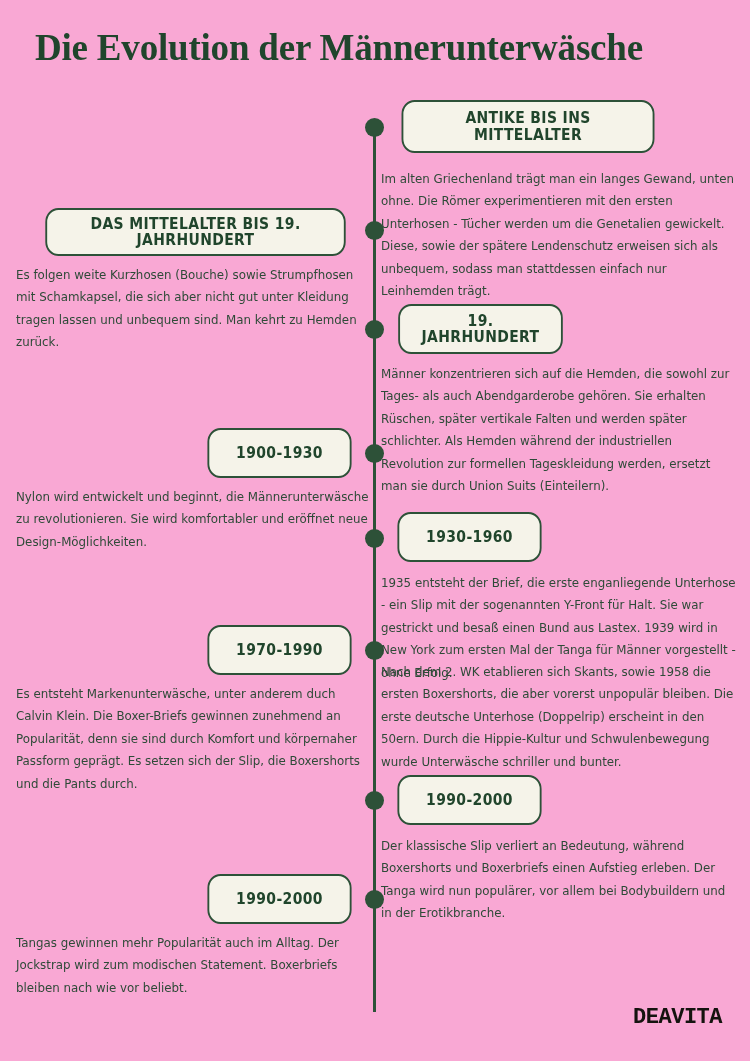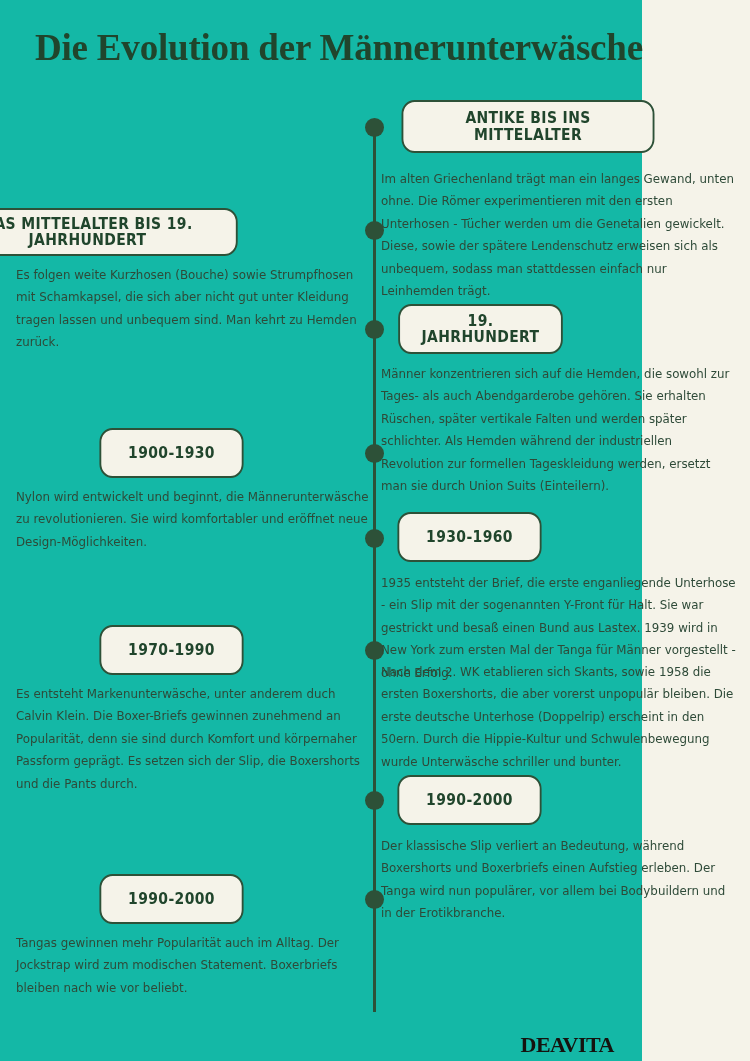--- a/index.html
+++ b/index.html
@@ -8,23 +8,23 @@
     width: 750px;
     height: 1061px;
     background: #f5f3e9;
     font-family: "Liberation Sans", sans-serif;
     position: relative;
     overflow: hidden;
   }
 
   .page {
     position: relative;
-    width: 642px;
+    width: 750px;
     height: 1061px;
-    background: #14b8a6;
+    background: #f9a8d4;
   }
 
   
   .title {
     position: absolute;
     left: 35px;
     top: 26px;
     font-family: "Liberation Serif", "DejaVu Serif", serif;
     font-weight: bold;
     font-size: 37px;
@@ -94,22 +94,22 @@
   .para.left {
     left: 16px;
     width: 380px;
     transform-origin: left top;
   }
 
   
   .logo {
     position: absolute;
     right: 28px;
-    bottom: 3px;
-    font-family: Liberation Serif, serif;
+    bottom: 31px;
+    font-family: Liberation Mono, monospace;
     font-weight: bold;
     font-size: 22px;
     letter-spacing: -0.5px;
     color: #15130f;
   }
 </style>
 </head>
 <body>
 
 <div class="page">

